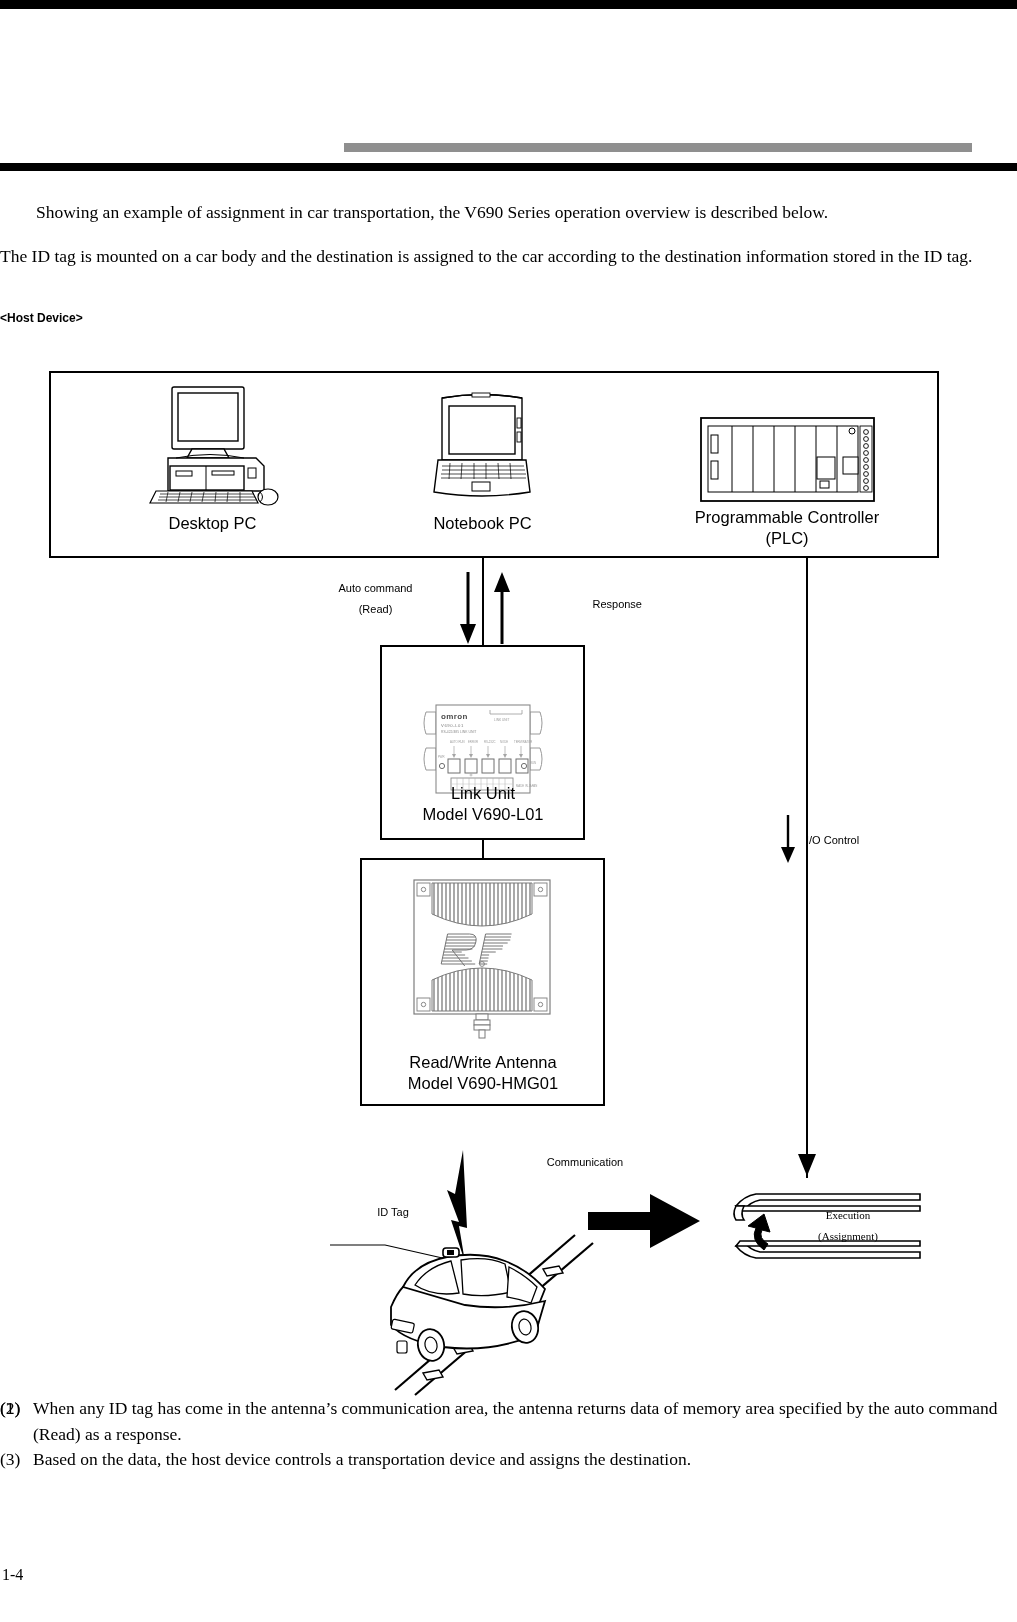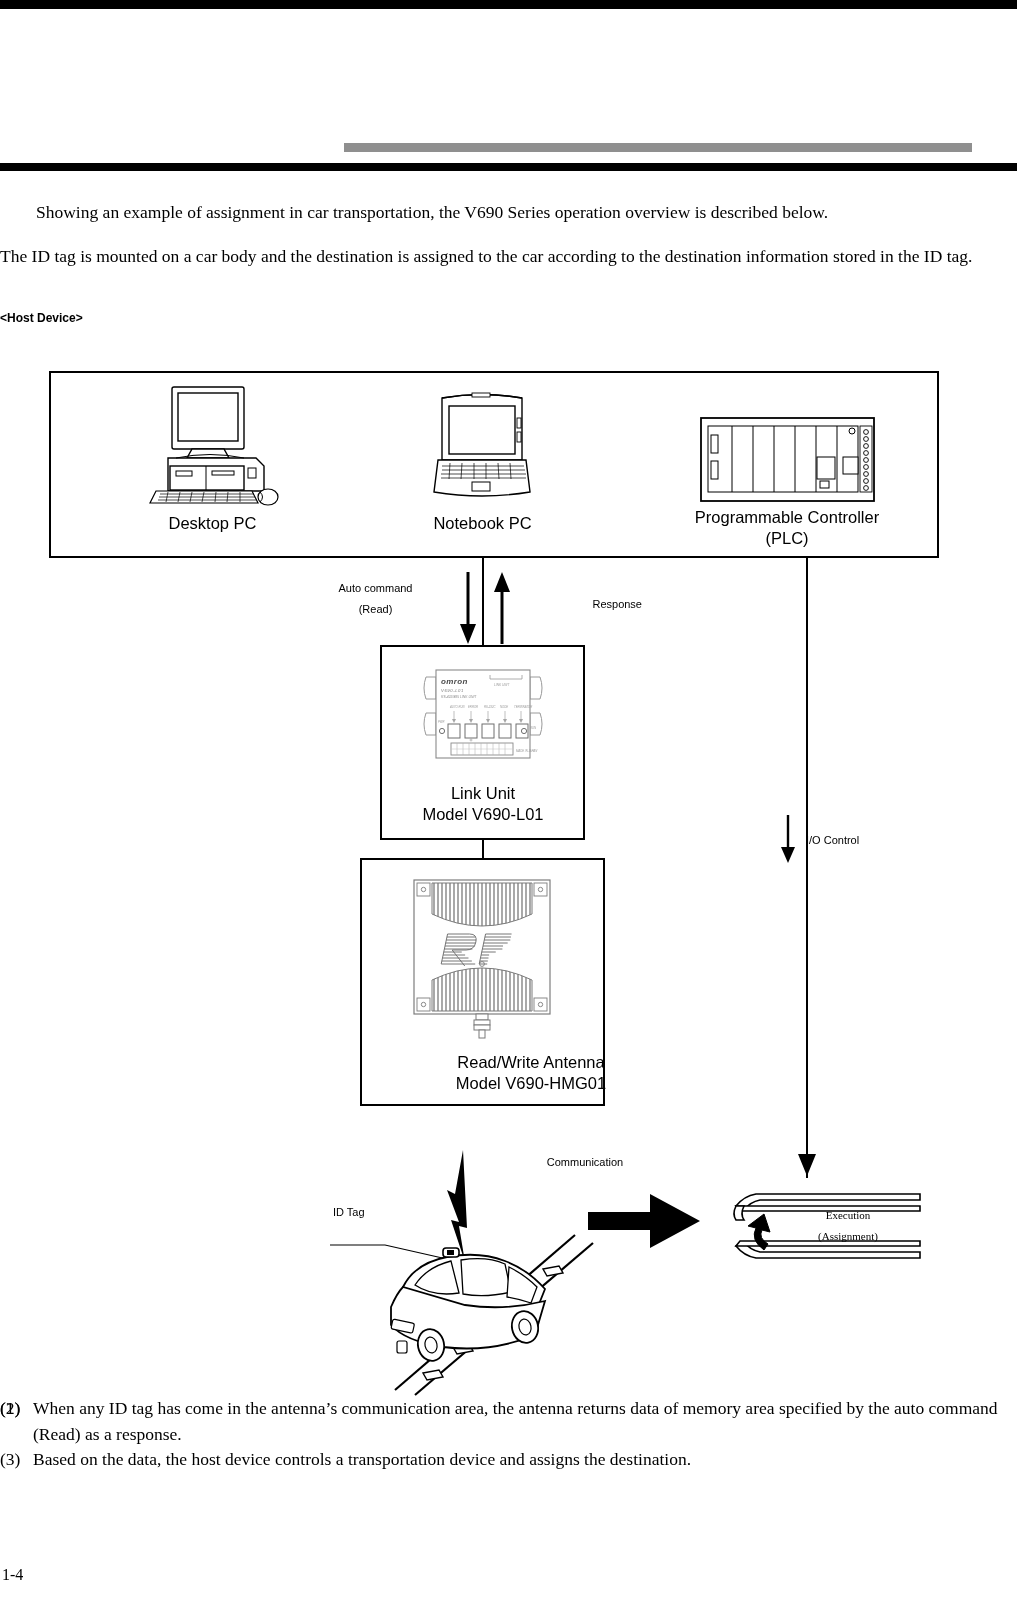--- a/index.html
+++ b/index.html
@@ -304,21 +304,21 @@
     </svg>
   </div>
 
   <div class="vline" style="left:482px; top:558px; height:88px;"></div>
 
   <div class="arrow-label" style="left:288px; top:578px; width:175px;">Auto command
 (Read)</div>
   <div class="arrow-label" style="left:522px; top:594px; width:120px; text-align:right;">Response</div>
 
   <div class="unit-box" id="link-unit-box"></div>
-  <div class="art" style="left:418px; top:665px;font-style:italic;">
+  <div class="art" style="left:418px; top:700px;">
     <svg width="130" height="100" viewBox="0 0 130 100">
 
       <g fill="#fff" stroke="#9a9a9a" stroke-width="1">
         <path d="M8 12 h10 v22 h-10 q-4 -11 0 -22 z"></path>
         <path d="M8 48 h10 v22 h-10 q-4 -11 0 -22 z"></path>
         <path d="M122 12 h-10 v22 h10 q4 -11 0 -22 z"></path>
         <path d="M122 48 h-10 v22 h10 q4 -11 0 -22 z"></path>
       </g>
 
       <rect x="18" y="5" width="94" height="88" fill="#fff" stroke="#8a8a8a" stroke-width="1.1"></rect>
@@ -510,21 +510,21 @@
       <circle cx="74" cy="88" r="2.4" fill="none" stroke="#7a7a7a" stroke-width="0.9"></circle>
 
       <g fill="#fff" stroke="#7a7a7a" stroke-width="1">
         <rect x="68" y="138" width="12" height="6"></rect>
         <rect x="66" y="144" width="16" height="5"></rect>
         <rect x="66" y="149" width="16" height="5"></rect>
         <rect x="71" y="154" width="6" height="8"></rect>
       </g>
     </svg>
   </div>
-  <div class="dev-label" style="left:363px; top:1052px; width:240px;padding-left:48px;">Read/Write Antenna
+  <div class="dev-label" style="left:363px; top:1052px; width:240px;">Read/Write Antenna
 Model V690-HMG01</div>
 
   <div class="vline" style="left:806px; top:558px; height:620px;"></div>
   <div class="art" style="left:778px; top:815px;">
     <svg width="20" height="48" viewBox="0 0 20 48">
       <line x1="10" y1="0" x2="10" y2="36" stroke="#000" stroke-width="2.4"></line>
       <polygon points="10,48 3,32 17,32" fill="#000"></polygon>
     </svg>
   </div>
   <div class="arrow-label" style="left:806px; top:830px; width:150px; text-align:left;">I/O Control</div>
@@ -535,21 +535,21 @@
     </svg>
   </div>
 
   <div class="art" style="left:435px; top:1150px;">
     <svg width="50" height="115" viewBox="0 0 50 115">
       <polygon points="28,0 32,78 24,76 30,112 16,70 24,72 12,40 20,44" fill="#000"></polygon>
     </svg>
   </div>
   <div class="arrow-label" style="left:495px; top:1152px; width:180px; text-align:center;">Communication</div>
 
-  <div class="arrow-label" style="left:333px; top:1202px; width:120px; text-align:left;">ID Tag</div>
+  <div class="arrow-label" style="left:333px; top:1202px; width:120px; text-align:center;">ID Tag</div>
   <div class="art" style="left:330px; top:1230px;">
     <svg width="140" height="40" viewBox="0 0 140 40">
       <path d="M0 15 H55 L130 32" fill="none" stroke="#000" stroke-width="1.2"></path>
     </svg>
   </div>
 
   <div class="art" style="left:385px; top:1215px;">
     <svg width="320" height="180" viewBox="0 0 320 180">
 
       <g stroke="#000" stroke-width="2.2" fill="none">

